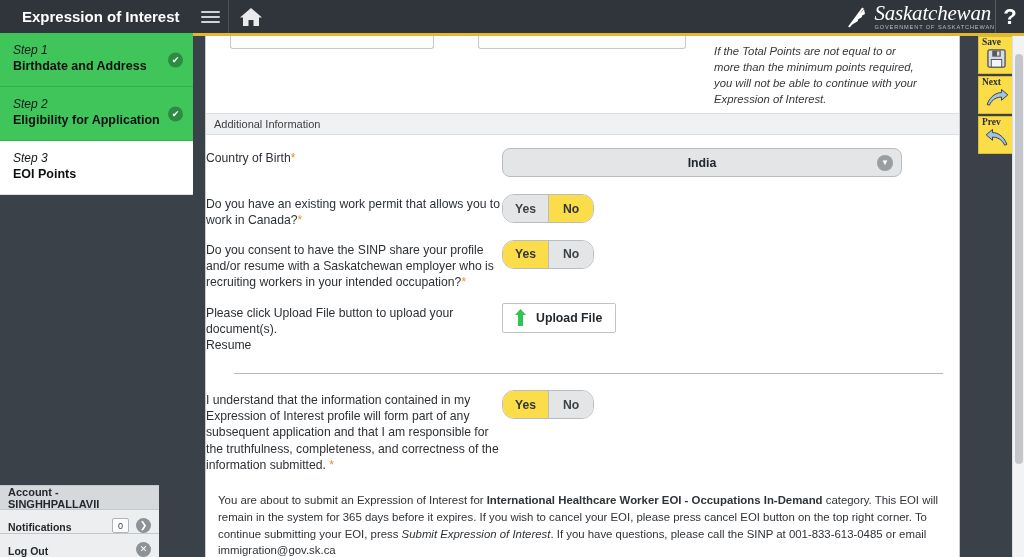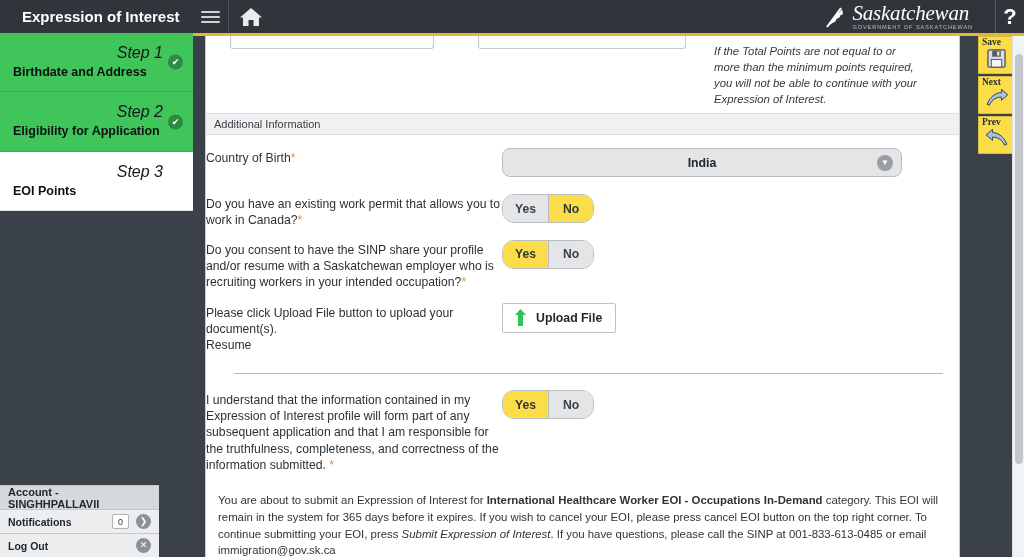--- a/index.html
+++ b/index.html
@@ -25,21 +25,21 @@
   .hamburger-btn {
     width: 36px; height: 33px; display: flex; flex-direction: column;
     align-items: center; justify-content: center; gap: 3px;
     background: #2f353b; border-right: 1px solid #4a5057;
   }
   .hamburger-btn span { display: block; width: 19px; height: 2px; background: #cfd3d6; border-radius: 1px; }
   .home-btn { width: 44px; height: 33px; display: flex; align-items: center; justify-content: center; }
   .topbar-spacer { flex: 1 1 auto; height: 33px; }
   .brand {
     display: flex; align-items: center; gap: 6px; height: 33px;
-    padding-right: 22px; border-right: 1px solid #565c63;
+    padding-right: 0; border-right: 1px solid #565c63;
   }
   .brand-text { display: flex; flex-direction: column; line-height: 1; }
   .brand-name {
     color: #ffffff; font-size: 21px; font-style: italic; font-weight: normal;
     font-family: "Liberation Serif", serif; letter-spacing: -0.2px;
   }
   .brand-sub {
     color: #b9bdc1; font-size: 5.6px; letter-spacing: 0.9px;
     text-align: right; margin-top: 1px;
   }
@@ -57,37 +57,37 @@
   
   .sidebar {
     position: absolute; left: 0; top: 33px; width: 193px; height: 524px;
     background: #3b4148; z-index: 20;
   }
   .step {
     position: relative; padding: 9px 30px 11px 13px; border-bottom: 1px solid rgba(0,0,0,.12);
   }
   .step.done { background: #3fc55a; }
   .step.current { background: #ffffff; }
-  .step-num { font-size: 16px; font-style: italic; color: #14181b; line-height: 1.35; text-align: right; }
+  .step-num { font-size: 12px; font-style: italic; color: #14181b; line-height: 1.35; }
   .step-label { font-size: 12.5px; font-weight: bold; color: #0d1012; line-height: 1.35; }
   .step-check {
     position: absolute; right: 10px; top: 50%; transform: translateY(-50%);
     width: 15px; height: 15px; border-radius: 50%; background: #2d8b41;
     display: flex; align-items: center; justify-content: center;
     color: #ffffff; font-size: 9px; line-height: 1;
   }
 
   
   .account-block { position: absolute; left: 0; bottom: 0; width: 159px; }
   .acct-row {
     height: 24px; display: flex; align-items: center; padding: 0 8px;
     font-size: 11px; color: #2c3136; border-top: 1px solid #c4c8cc;
   }
   .acct-title { background: #d6d9dc; font-weight: bold; font-size: 11px; color: #23282d; }
-  .acct-item { background: #eceef0; justify-content: space-between; }
+  .acct-item { background: #eceef0; justify-content: space-between; align-items: flex-end; }
   .acct-left { font-weight: bold; font-size: 10.5px; color: #23282d; }
   .acct-right { display: flex; align-items: center; gap: 7px; }
   .badge {
     min-width: 17px; height: 15px; background: #ffffff; border: 1px solid #b0b4b8;
     border-radius: 2px; font-size: 9px; color: #32373c;
     display: flex; align-items: center; justify-content: center; padding: 0 3px;
   }
   .circ-icon {
     width: 15px; height: 15px; border-radius: 50%; background: #8d9297; color: #ffffff;
     display: flex; align-items: center; justify-content: center; font-size: 9px; line-height: 1;

